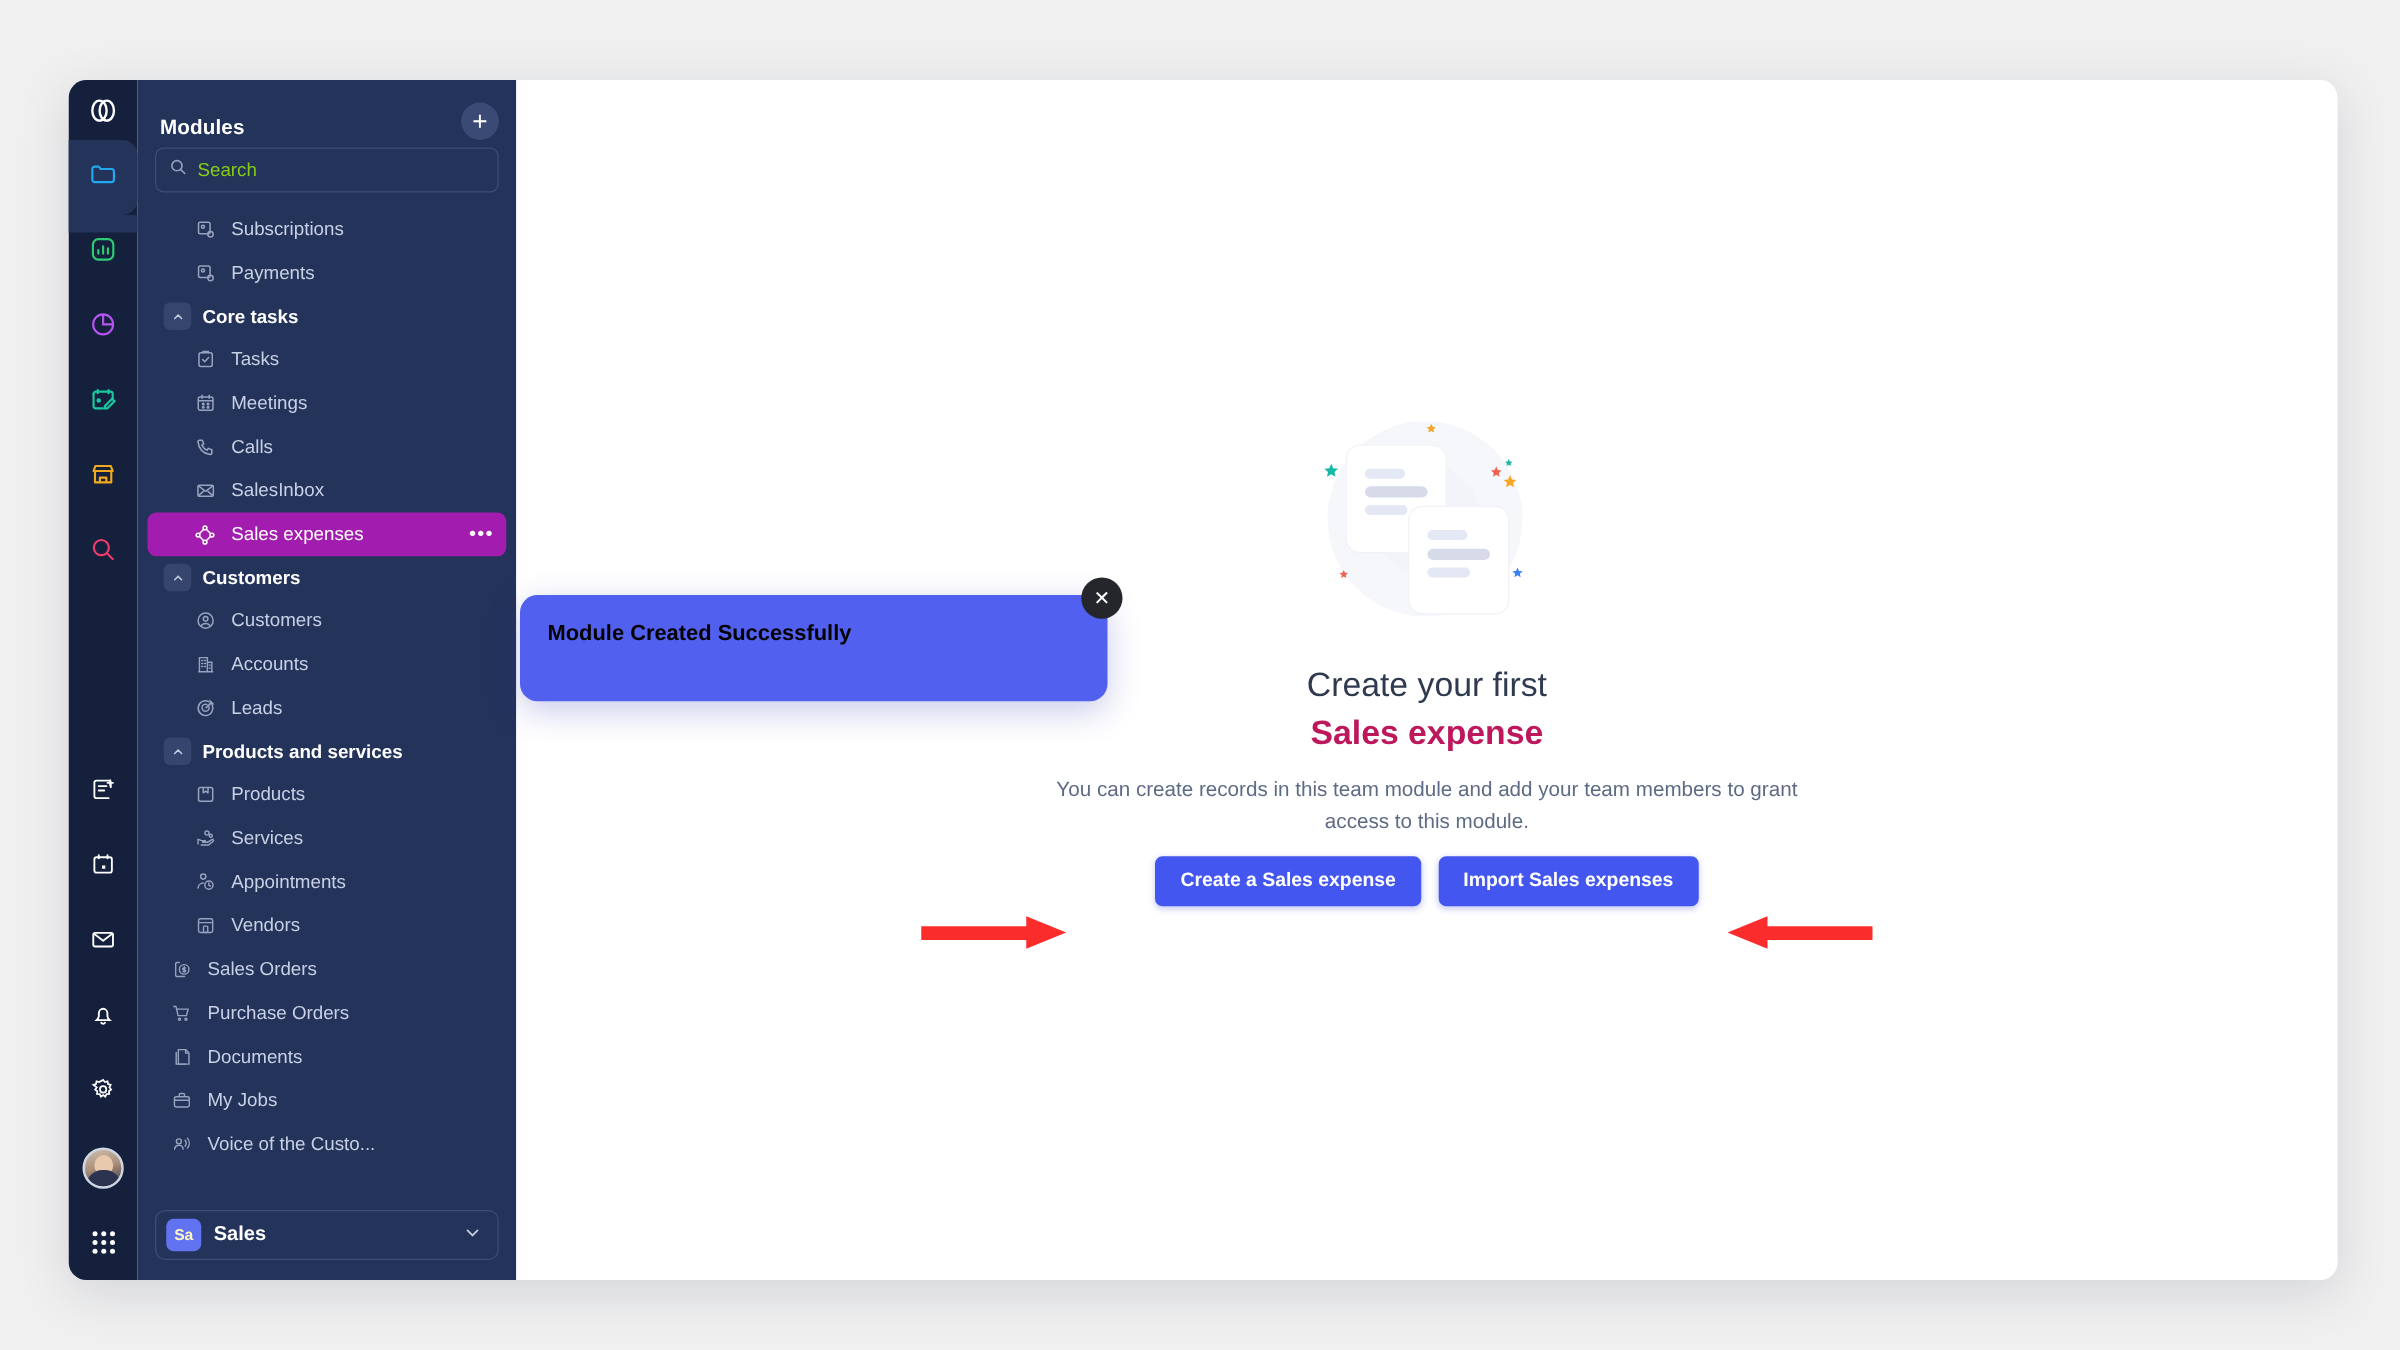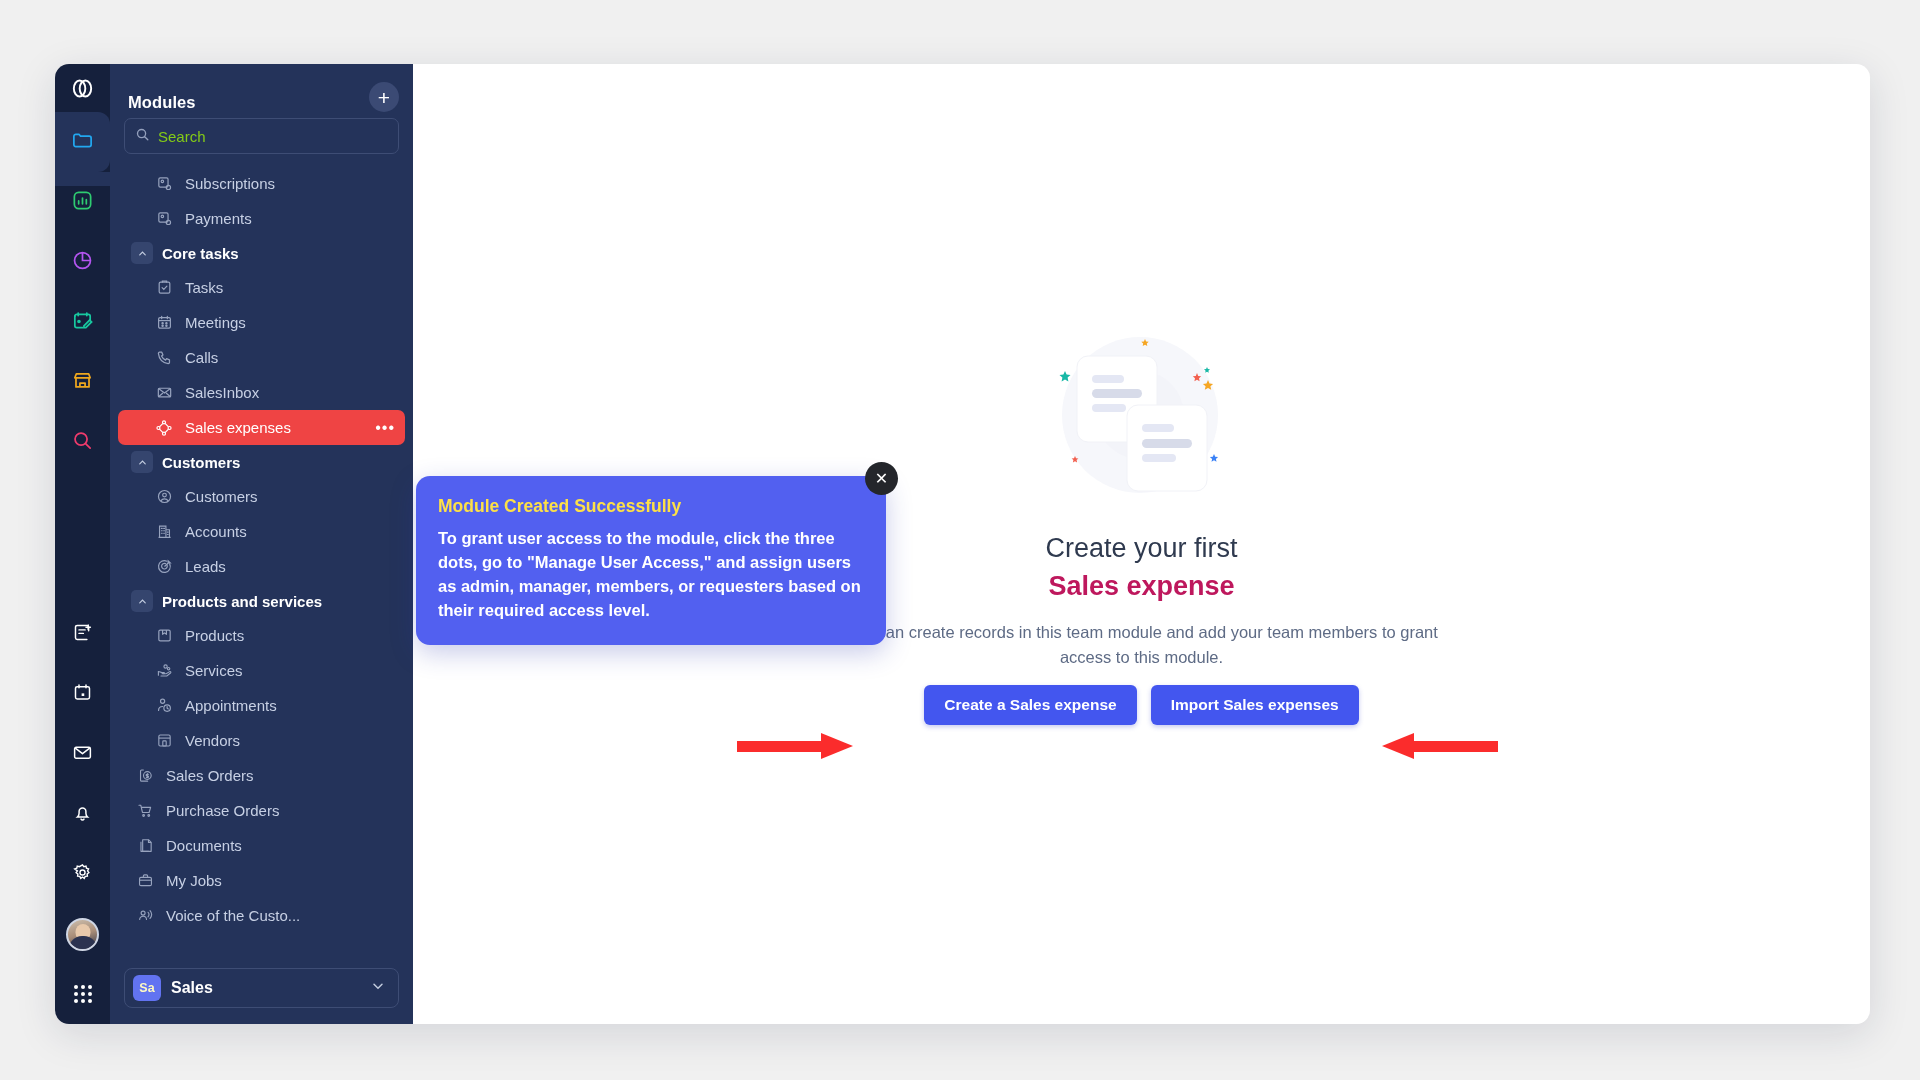--- a/index.html
+++ b/index.html
@@ -98,21 +98,21 @@
 
   .nav-scroll { flex: 1; overflow: hidden; padding-top: 2px;}
   .nav-item {
     display: flex; align-items: center; gap: 11px;
     height: 35px; margin: 0 8px; padding-left: 17px;
     border-radius: 7px; cursor: pointer;
     color: #c7d0e4; font-size: 15px;
   }
   .nav-item .ico { width: 20px; height: 20px; display:flex; align-items:center; justify-content:center; color:#97a3be; flex-shrink:0;}
   .nav-item.indent { padding-left: 36px; }
-  .nav-item.selected { background: #ef4444; color: #ffffff; }
+  .nav-item.selected { background: #a21caf; color: #ffffff; }
   .nav-item.selected .ico { color: #ffffff; }
   .nav-dots { margin-left: auto; margin-right: 10px; color:#fff; font-size: 16px; letter-spacing:1px; line-height:8px;}
   .nav-group {
     display: flex; align-items: center; gap: 9px;
     height: 34px; margin: 0 8px; padding-left: 13px;
     color: #ffffff; font-size: 15px; font-weight: 700; cursor: pointer;
   }
   .chev-box {
     width: 22px; height: 22px; border-radius: 5px; background: #35456e;
     display: flex; align-items: center; justify-content: center; flex-shrink: 0;
@@ -158,21 +158,21 @@
   .tooltip {
     position: absolute;
     left: 361px; top: 412px;
     width: 470px;
     background: #5260f0;
     border-radius: 14px;
     padding: 20px 22px 22px 22px;
     box-shadow: 0 8px 26px rgba(40,50,170,.25);
     z-index: 30;
   }
-  .tt-title { color:#fde047; font-size: 17.5px; font-weight: 700; margin-bottom: 10px;}
+  .tt-title { color:#000000; font-size: 17.5px; font-weight: 700; margin-bottom: 22px;}
   .tt-body { color:#fff; font-size: 16.5px; line-height: 1.45; font-weight: 600;}
   .tt-close {
     position: absolute; right: -12px; top: -14px;
     width: 33px; height: 33px; border-radius: 50%;
     background: #24262b; color: #fff;
     display: flex; align-items: center; justify-content: center;
     cursor: pointer; font-size: 16px;
   }
 
   
@@ -624,21 +624,20 @@
 
       <div class="es-btns">
         <button class="btn">Create a Sales expense</button>
         <button class="btn">Import Sales expenses</button>
       </div>
     </div>
   </div>
 
   <div class="tooltip">
     <div class="tt-title">Module Created Successfully</div>
-    <div class="tt-body">To grant user access to the module, click the three dots, go to "Manage User Access," and assign users as admin, manager, members, or requesters based on their required access level.</div>
     <div class="tt-close">✕</div>
   </div>
 
 </div>
 
 <div class="arrow arrow-left">
   <span class="shaft"></span>
   <span class="head"></span>
 </div>
 <div class="arrow arrow-right">

